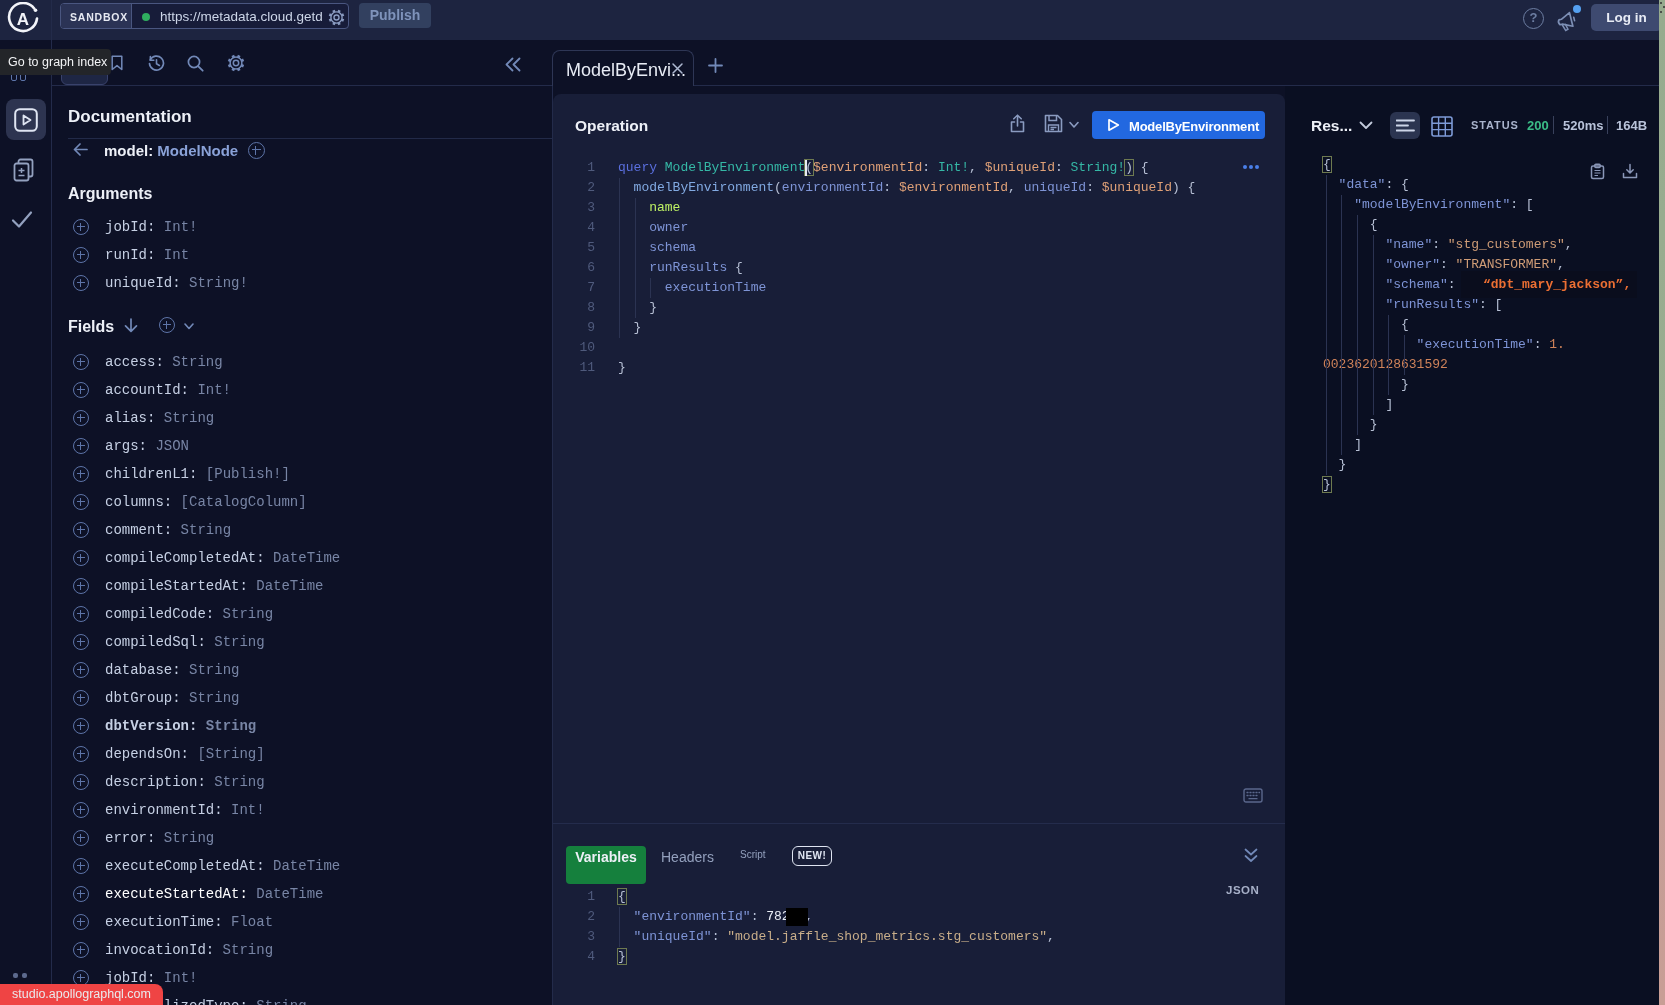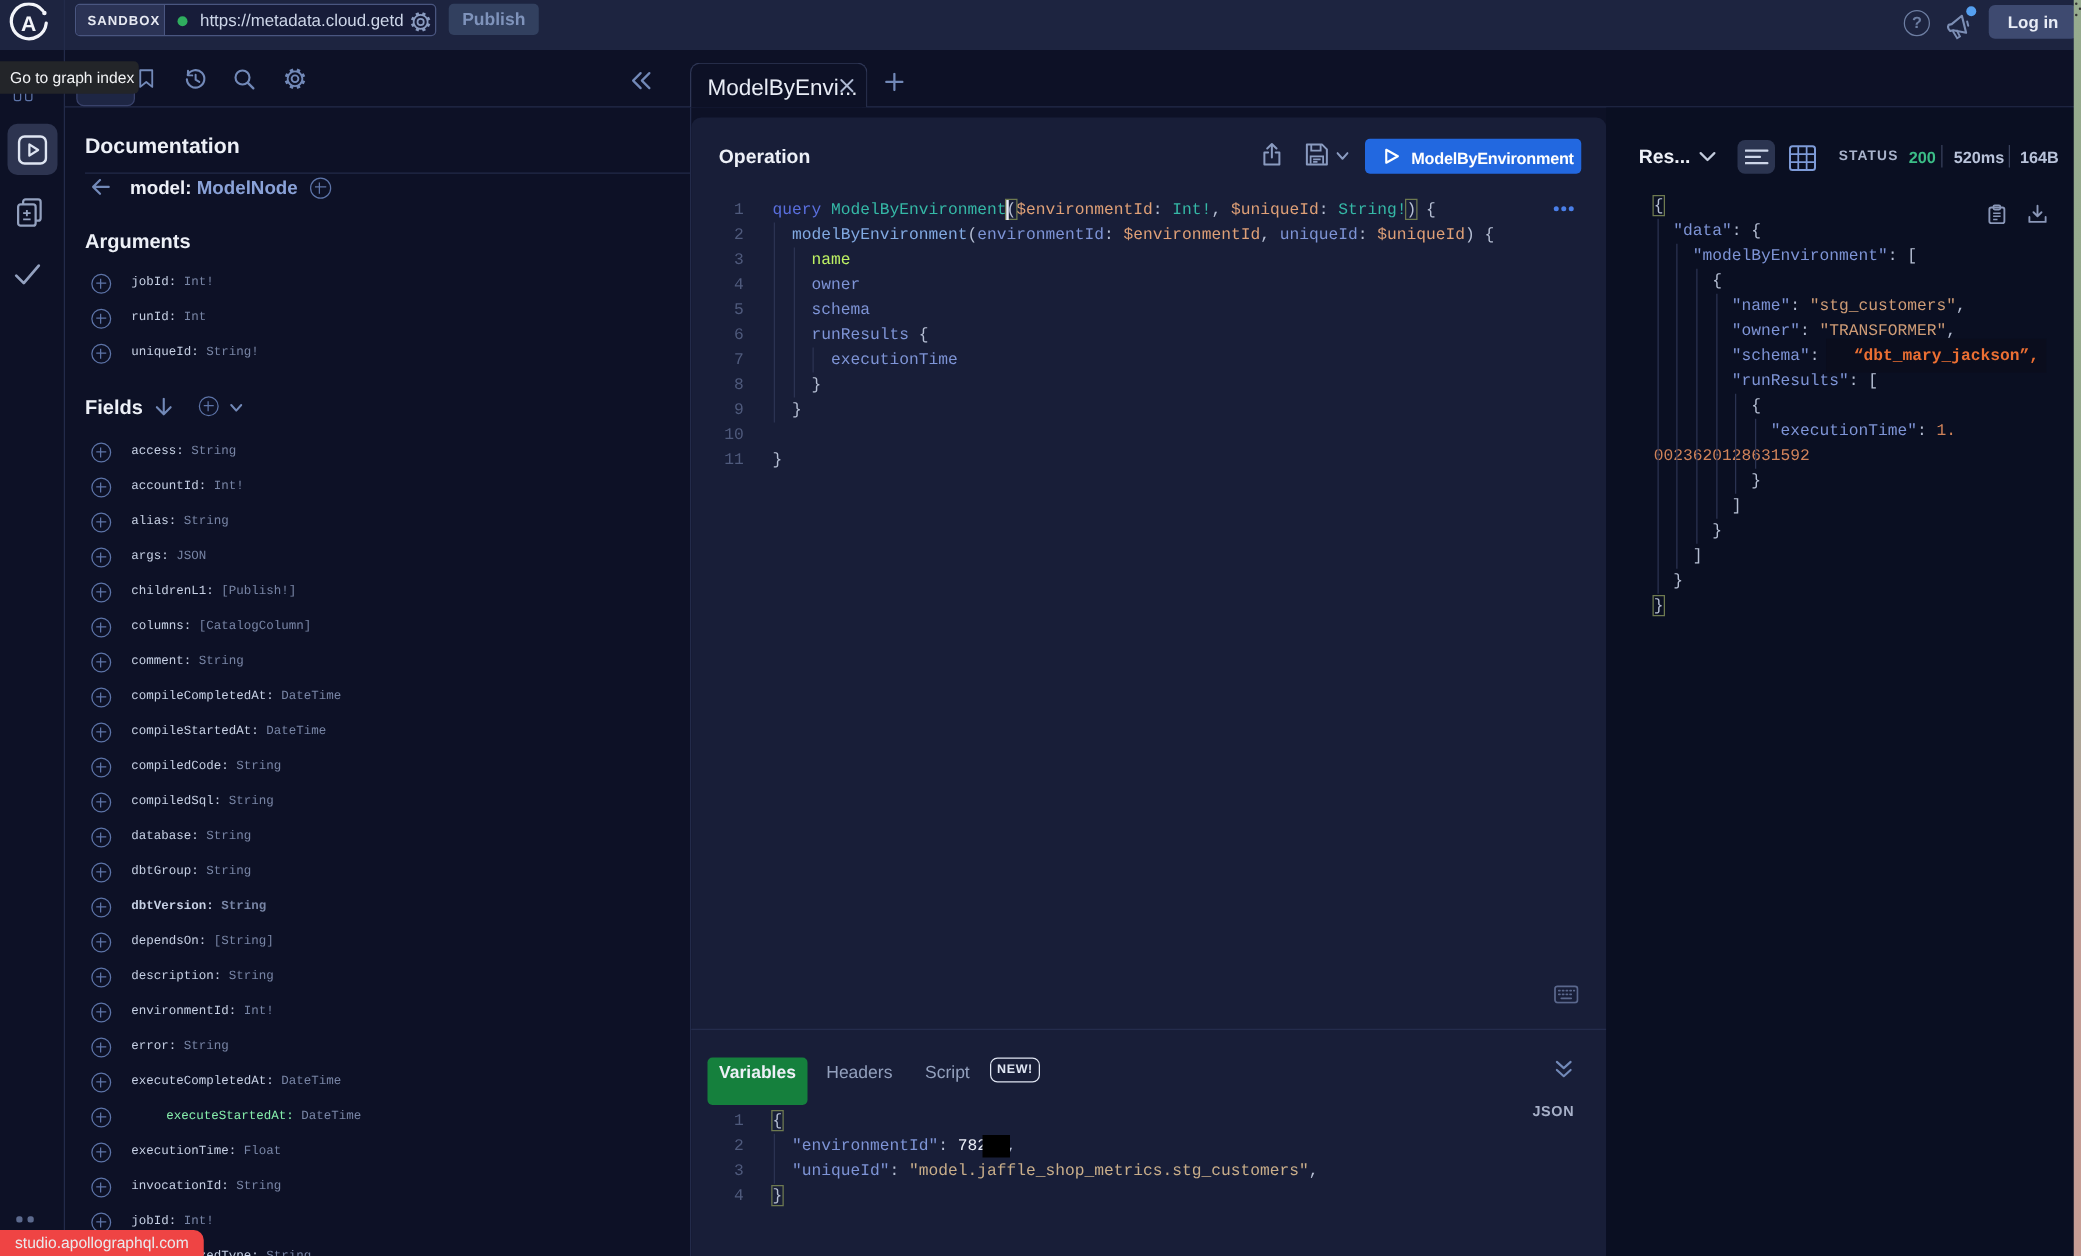--- a/index.html
+++ b/index.html
@@ -1,17 +1,17 @@
 <!DOCTYPE html>
 <html><head><meta charset="utf-8"><style>
 html,body{margin:0;padding:0;background:#0d1126;}
 #app{position:relative;width:1665px;height:1005px;overflow:hidden;background:#0d1126;font-family:"Liberation Sans",sans-serif;}
 .abs{position:absolute;}
 .mono{font-family:"Liberation Mono",monospace;font-size:13px;line-height:20px;white-space:pre;}
-.mono14{font-family:"Liberation Mono",monospace;font-size:10px;line-height:28px;white-space:pre;}
+.mono14{font-family:"Liberation Mono",monospace;font-size:14px;line-height:28px;white-space:pre;}
 .plus{box-sizing:border-box;position:absolute;width:16px;height:16px;border:1.3px solid #5d74a8;border-radius:50%;}
 .plus:before,.plus:after{content:"";position:absolute;background:#5d74a8;}
 .plus:before{left:3.2px;right:3.2px;top:6px;height:1.4px;}
 .plus:after{top:3.2px;bottom:3.2px;left:6px;width:1.4px;}
 .ln{position:absolute;width:22px;text-align:right;color:#4f5a7c;font-family:"Liberation Mono",monospace;font-size:13px;line-height:20px;}
 .guide{position:absolute;width:1px;background:#2b3352;}
 .bm{box-sizing:border-box;outline:1px solid #6e7a50;}
 svg{display:block;}
 </style></head><body>
 <div id="app">
@@ -161,21 +161,21 @@
 <div class="abs mono14" style="left:105px;top:740px;"><span style="color:#c6d0e4;">dependsOn:</span><span style="color:#7885a5;"> [String]</span></div>
 <div class="plus" style="left:73px;top:774px;"></div>
 <div class="abs mono14" style="left:105px;top:768px;"><span style="color:#c6d0e4;">description:</span><span style="color:#7885a5;"> String</span></div>
 <div class="plus" style="left:73px;top:802px;"></div>
 <div class="abs mono14" style="left:105px;top:796px;"><span style="color:#c6d0e4;">environmentId:</span><span style="color:#7885a5;"> Int!</span></div>
 <div class="plus" style="left:73px;top:830px;"></div>
 <div class="abs mono14" style="left:105px;top:824px;"><span style="color:#c6d0e4;">error:</span><span style="color:#7885a5;"> String</span></div>
 <div class="plus" style="left:73px;top:858px;"></div>
 <div class="abs mono14" style="left:105px;top:852px;"><span style="color:#c6d0e4;">executeCompletedAt:</span><span style="color:#7885a5;"> DateTime</span></div>
 <div class="plus" style="left:73px;top:886px;"></div>
-<div class="abs mono14" style="left:105px;top:880px;"><span style="color:#86efac;margin-left:28px;">executeStartedAt:</span><span style="color:#7885a5;"> DateTime</span></div>
+<div class="abs mono14" style="left:105px;top:880px;"><span style="color:#ffffff;">executeStartedAt:</span><span style="color:#7885a5;"> DateTime</span></div>
 <div class="plus" style="left:73px;top:914px;"></div>
 <div class="abs mono14" style="left:105px;top:908px;"><span style="color:#c6d0e4;">executionTime:</span><span style="color:#7885a5;"> Float</span></div>
 <div class="plus" style="left:73px;top:942px;"></div>
 <div class="abs mono14" style="left:105px;top:936px;"><span style="color:#c6d0e4;">invocationId:</span><span style="color:#7885a5;"> String</span></div>
 <div class="plus" style="left:73px;top:970px;"></div>
 <div class="abs mono14" style="left:105px;top:964px;"><span style="color:#c6d0e4;">jobId:</span><span style="color:#7885a5;"> Int!</span></div>
 <div class="plus" style="left:73px;top:998px;"></div>
 <div class="abs mono14" style="left:105px;top:992px;"><span style="color:#c6d0e4;">materializedType:</span><span style="color:#7885a5;"> String</span></div>
 <div class="abs" style="left:553px;top:94px;width:732px;height:911px;background:#181e38;border-radius:8px 8px 0 0;"></div>
 <div class="abs" style="left:575px;top:117px;font-size:15.5px;font-weight:bold;color:#edf0f7;">Operation</div>
@@ -225,21 +225,21 @@
 <div class="guide" style="left:619px;top:178px;height:160px;"></div>
 <div class="guide" style="left:635px;top:198px;height:120px;"></div>
 <div class="guide" style="left:650px;top:278px;height:20px;"></div>
 <svg class="abs" style="left:1243px;top:788px;" width="20" height="15" viewBox="0 0 20 15">
 <rect x="1" y="1" width="18" height="13" rx="2" fill="none" stroke="#5a678c" stroke-width="1.4"></rect>
 <path d="M4 4.5 h1 M7 4.5 h1 M10 4.5 h1 M13 4.5 h1 M16 4.5 h0.5 M4 7.5 h1 M7 7.5 h1 M10 7.5 h1 M13 7.5 h1 M6 10.7 h8" stroke="#5a678c" stroke-width="1.3" stroke-linecap="round"></path>
 </svg>
 <div class="abs" style="left:553px;top:823px;width:732px;height:1px;background:#242c4c;"></div>
 <div class="abs" style="left:566px;top:846px;width:80px;height:38px;background:#15803d;border-radius:4px;color:#edf0f7;font-size:14px;font-weight:bold;text-align:center;line-height:23px;">Variables</div>
 <div class="abs" style="left:661px;top:849px;font-size:14px;color:#93a0bd;">Headers</div>
-<div class="abs" style="left:740px;top:849px;font-size:14px;color:#93a0bd;">Script</div>
+<div class="abs" style="left:740px;top:849px;font-size:10px;color:#93a0bd;">Script</div>
 <div class="abs" style="left:792px;top:846px;width:40px;height:20px;border:1px solid #dfe5f2;border-radius:6px;box-sizing:border-box;color:#dfe5f2;font-size:10px;font-weight:bold;text-align:center;line-height:18px;letter-spacing:0.5px;">NEW!</div>
 <svg class="abs" style="left:1244px;top:848px;" width="14" height="15" viewBox="0 0 14 15">
 <path d="M1.5 1.5 L7 6.5 L12.5 1.5 M1.5 8 L7 13 L12.5 8" fill="none" stroke="#7289b8" stroke-width="1.7" stroke-linecap="round" stroke-linejoin="round"></path>
 </svg>
 <div class="abs" style="left:1226px;top:884px;font-size:11.5px;font-weight:bold;letter-spacing:0.5px;color:#a7b0c8;">JSON</div>
 <div class="ln" style="left:573px;top:887px;">1</div>
 <div class="abs mono" style="left:618px;top:887px;"><span class="bm" style="color:#b6bfd4;">{</span></div>
 <div class="ln" style="left:573px;top:907px;">2</div>
 <div class="abs mono" style="left:618px;top:907px;"><span style="color:x;">  </span><span style="color:#7e94d6;">"environmentId"</span><span style="color:#b6bfd4;">: </span><span style="color:#e8ecf5;">782</span><span style="color:x;">  </span><span style="color:#b6bfd4;">,</span></div>
 <div class="ln" style="left:573px;top:927px;">3</div>

